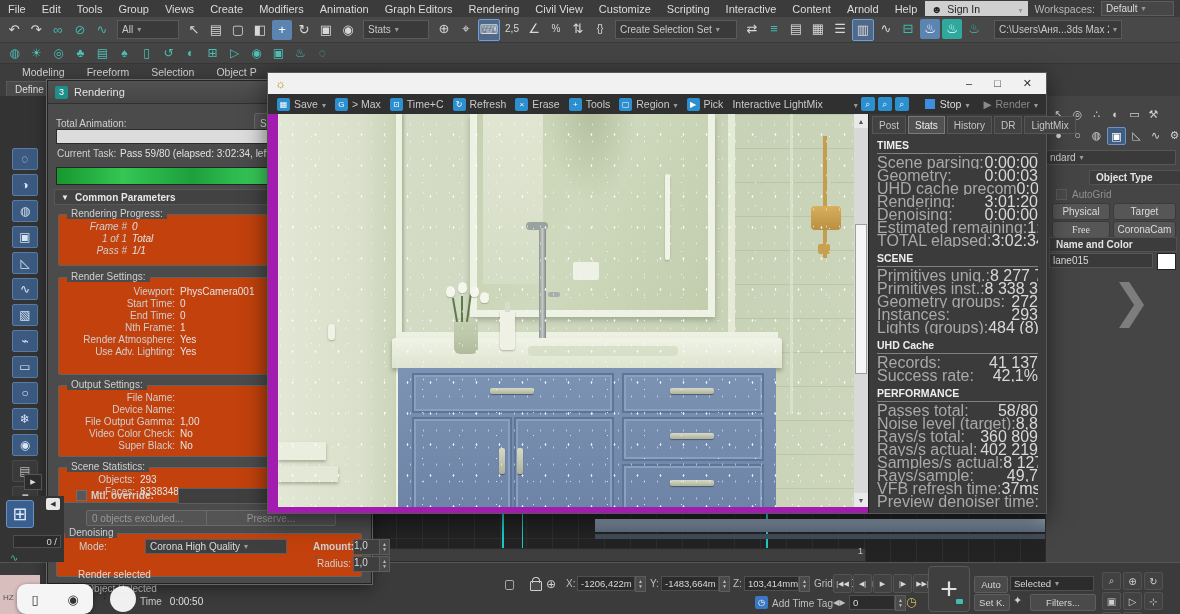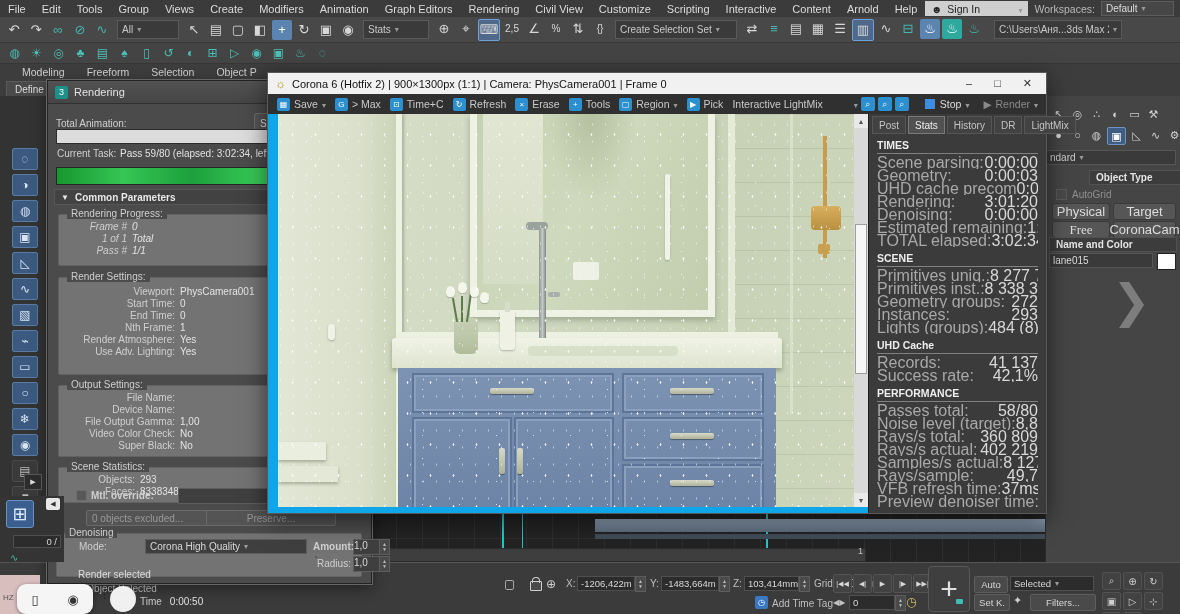--- a/index.html
+++ b/index.html
@@ -49,21 +49,21 @@
   #left-icons .blue{background:#3c5a80;border:1px solid #5a7ba3;color:#d6e4f4;}
   #left-icons .plain{background:#3a3a3a;border:1px solid #4a4a4a;color:#b9b9b9;}
   #mid-bg{left:46px;top:96px;width:56px;height:466px;background:#303030;}
 
   
   #dialog{left:47px;top:80px;width:323px;height:502px;background:#4b4b4b;border:1px solid #232323;
           outline:1px solid #666;z-index:10;font-size:10px;box-shadow:0 4px 14px rgba(0,0,0,.45);}
   #dlg-title{left:0;top:0;width:100%;height:22px;background:linear-gradient(#525252,#454545);
              border-bottom:1px solid #303030;display:flex;align-items:center;color:#e2e2e2;font-size:11px;}
   #dlg-icon{width:13px;height:13px;background:#1f8f8a;color:#fff;font-size:9px;border-radius:2px;margin:0 6px 0 7px;}
-  .grp{border:1px solid #636363;border-radius:2px;background:#737373;}
+  .grp{border:1px solid #636363;border-radius:2px;background:#c2410c;}
   .grp .glabel{position:absolute;top:-7px;left:8px;background:#4b4b4b;padding:0 4px;color:#cfcfcf;}
   .kvrow{display:flex;height:12px;line-height:12px;white-space:nowrap;overflow:hidden;}
   .kvrow .c0{text-align:right;color:#cfcfcf;flex:0 0 auto;}
   .kvrow .c1{padding-left:5px;color:#e3e3e3;flex:0 0 auto;}
   .kvrow .c2{margin-left:auto;text-align:right;color:#cfcfcf;overflow:hidden;}
   .rp .c0{width:62px;} .rp .c1{width:56px;}
   .rs .c0{width:110px;} .rs .c1{width:74px;}
   .os .c0{width:110px;} .os .c1{width:44px;}
   .ss .c0{width:70px;} .ss .c1{width:58px;}
   .dbtn{background:#545454;border:1px solid #6a6a6a;border-radius:2px;color:#dedede;font-size:10px;
@@ -88,21 +88,21 @@
   #vfb-toolbar{left:0;top:21px;width:778px;height:20px;background:#303030;border-bottom:1px solid #1d1d1d;
                display:flex;align-items:center;font-size:10.5px;color:#c9c9c9;}
   .vtool{display:flex;align-items:center;margin-left:9px;white-space:nowrap;}
   .vicon{width:13px;height:13px;background:#2b8fd0;color:#fff;font-size:8px;border-radius:2px;
          display:inline-flex;align-items:center;justify-content:center;margin-right:4px;}
   #vfb-right{margin-left:auto;display:flex;align-items:center;padding-right:8px;}
   .zbadge{width:14px;height:14px;background:#2b8fd0;color:#fff;font-size:9px;border-radius:2px;margin-left:3px;}
   #vfb-stop{display:flex;align-items:center;margin-left:16px;color:#dcdcdc;}
   #stop-sq{width:10px;height:10px;background:#3d8de0;margin-right:5px;}
   #vfb-render{display:flex;align-items:center;margin-left:14px;color:#8a8a8a;}
-  #vfb-body{left:0;top:41px;width:778px;height:399px;background:#0ea5e9;}
+  #vfb-body{left:0;top:41px;width:778px;height:399px;background:#a21caf;}
 
   
   #rimg{left:10px;top:0px;width:576px;height:393px;overflow:hidden;
         background:linear-gradient(100deg,#d9decb 0%,#d2dac3 35%,#c8d2b6 75%,#cdd6bb 100%);}
   #rimg::after{content:"";position:absolute;left:0;top:0;width:100%;height:100%;pointer-events:none;
       background-image:radial-gradient(rgba(255,255,255,.9) .6px,transparent 1.2px),
                        radial-gradient(rgba(255,255,255,.55) .5px,transparent 1px),
                        radial-gradient(rgba(255,255,255,.75) .5px,transparent 1px);
       background-size:23px 31px,13px 17px,37px 23px;background-position:3px 5px,9px 2px,15px 11px;}
   .rel{position:absolute;}
@@ -168,21 +168,21 @@
   #cp-row1,#cp-row2{position:absolute;left:4px;display:flex;gap:2px;}
   #cp-row1{top:10px;} #cp-row2{top:31px;}
   #cmdpanel .tbi{width:17px;height:16px;font-size:11px;color:#cfcfcf;}
   #cmdpanel .tbi.hl{background:#3f5d82;border:1px solid #6f93bd;color:#fff;}
   #cp-dd{left:0px;top:54px;width:130px;height:15px;background:#3a3a3a;border:1px solid #565656;
          font-size:10px;color:#cccccc;display:flex;align-items:center;padding:0 3px;box-sizing:border-box;}
   .rollout{position:absolute;left:3px;width:128px;height:15px;background:#3c3c3c;border:1px solid #525252;
            font-size:10px;font-weight:bold;color:#e4e4e4;display:flex;align-items:center;padding:0 6px;box-sizing:border-box;}
   #cp-autogrid{left:10px;top:93px;display:flex;align-items:center;gap:5px;font-size:10px;color:#8f8f8f;}
   .cpbtn{position:absolute;height:15px;background:#565656;border:1px solid #3a3a3a;border-radius:3px;
-         color:#dcdcdc;font-size:13px;display:flex;align-items:center;justify-content:center;}
+         color:#dcdcdc;font-size:10px;display:flex;align-items:center;justify-content:center;}
   #cp-name{left:3px;top:157px;width:104px;height:15px;background:#3a3a3a;border:1px solid #565656;
            color:#ddd;font-size:10px;display:flex;align-items:center;padding:0 3px;box-sizing:border-box;}
   #cp-swatch{left:111px;top:157px;width:17px;height:15px;background:#ffffff;border:1px solid #222;}
   #cp-chevron{left:66px;top:178px;font-size:46px;color:#7d7d7d;font-weight:bold;}
 
   
   #sliver{left:370px;top:512px;width:675px;height:50px;background:#232323;overflow:hidden;
      background-image:linear-gradient(90deg,#2e2e2e 1px,transparent 1px),linear-gradient(#2e2e2e 1px,transparent 1px);
      background-size:26px 26px;}
   .tealv{position:absolute;top:0;width:2px;height:50px;background:#1ec9c9;}
@@ -503,21 +503,21 @@
   <div class="abs dbtn dim" style="left:38px;top:429px;width:112px;height:14px;">
       <span>0 objects excluded...</span>
     </div>
   <div class="abs dbtn dim" style="left:158px;top:429px;width:118px;height:14px;justify-content:center;">
       <span>Preserve...</span>
     </div>
 
   <div class="abs grp" style="left:8px;top:452px;width:304px;height:42px;">
     <span class="glabel">Denoising</span>
     <span class="abs" style="left:22px;top:7px;color:#cfcfcf;">Mode:</span>
-    <div class="abs dfld caret" style="left:88px;top:5px;width:162px;height:15px;display:flex;align-items:center;padding:0 4px;box-sizing:border-box;">
+    <div class="abs dfld caret" style="left:88px;top:5px;width:142px;height:15px;display:flex;align-items:center;padding:0 4px;box-sizing:border-box;">
       <span>Corona High Quality</span>
     </div>
     <span class="abs" style="left:256px;top:7px;color:#cfcfcf;font-weight:bold;">Amount:</span>
     <div class="abs dfld" style="left:258px;top:22px;width:0;"></div>
     <div class="abs dfld" style="left:296px;top:5px;width:26px;height:14px;"><span>1,0</span></div>
     <span class="abs spin" style="left:322px;top:5px;"></span>
     <span class="abs" style="left:260px;top:24px;color:#cfcfcf;">Radius:</span>
     <div class="abs dfld" style="left:296px;top:22px;width:26px;height:14px;"><span>1,0</span></div>
     <span class="abs spin" style="left:322px;top:22px;"></span>
   </div>
@@ -669,21 +669,20 @@
   <div id="cp-name" class="abs">
       <span>lane015</span>
     </div>
   <div id="cp-swatch" class="abs"></div>
   <span id="cp-chevron" class="abs">❯</span>
 </div>
 
 <div id="vfb" class="abs">
   <div id="vfb-title" class="abs">
     <span id="vfb-corona">☼</span>
-    <span>Corona 6 (Hotfix 2) | 900×1300px (1:1) | Camera: PhysCamera001 | Frame 0</span>
     <span id="vfb-winbtns">
       <span>–</span>
       <span>□</span>
       <span>✕</span>
     </span>
   </div>
   <div id="vfb-toolbar" class="abs">
     <span style="display:flex;align-items:center;">
         <span class="vtool">
           <span class="vicon">▦</span>

